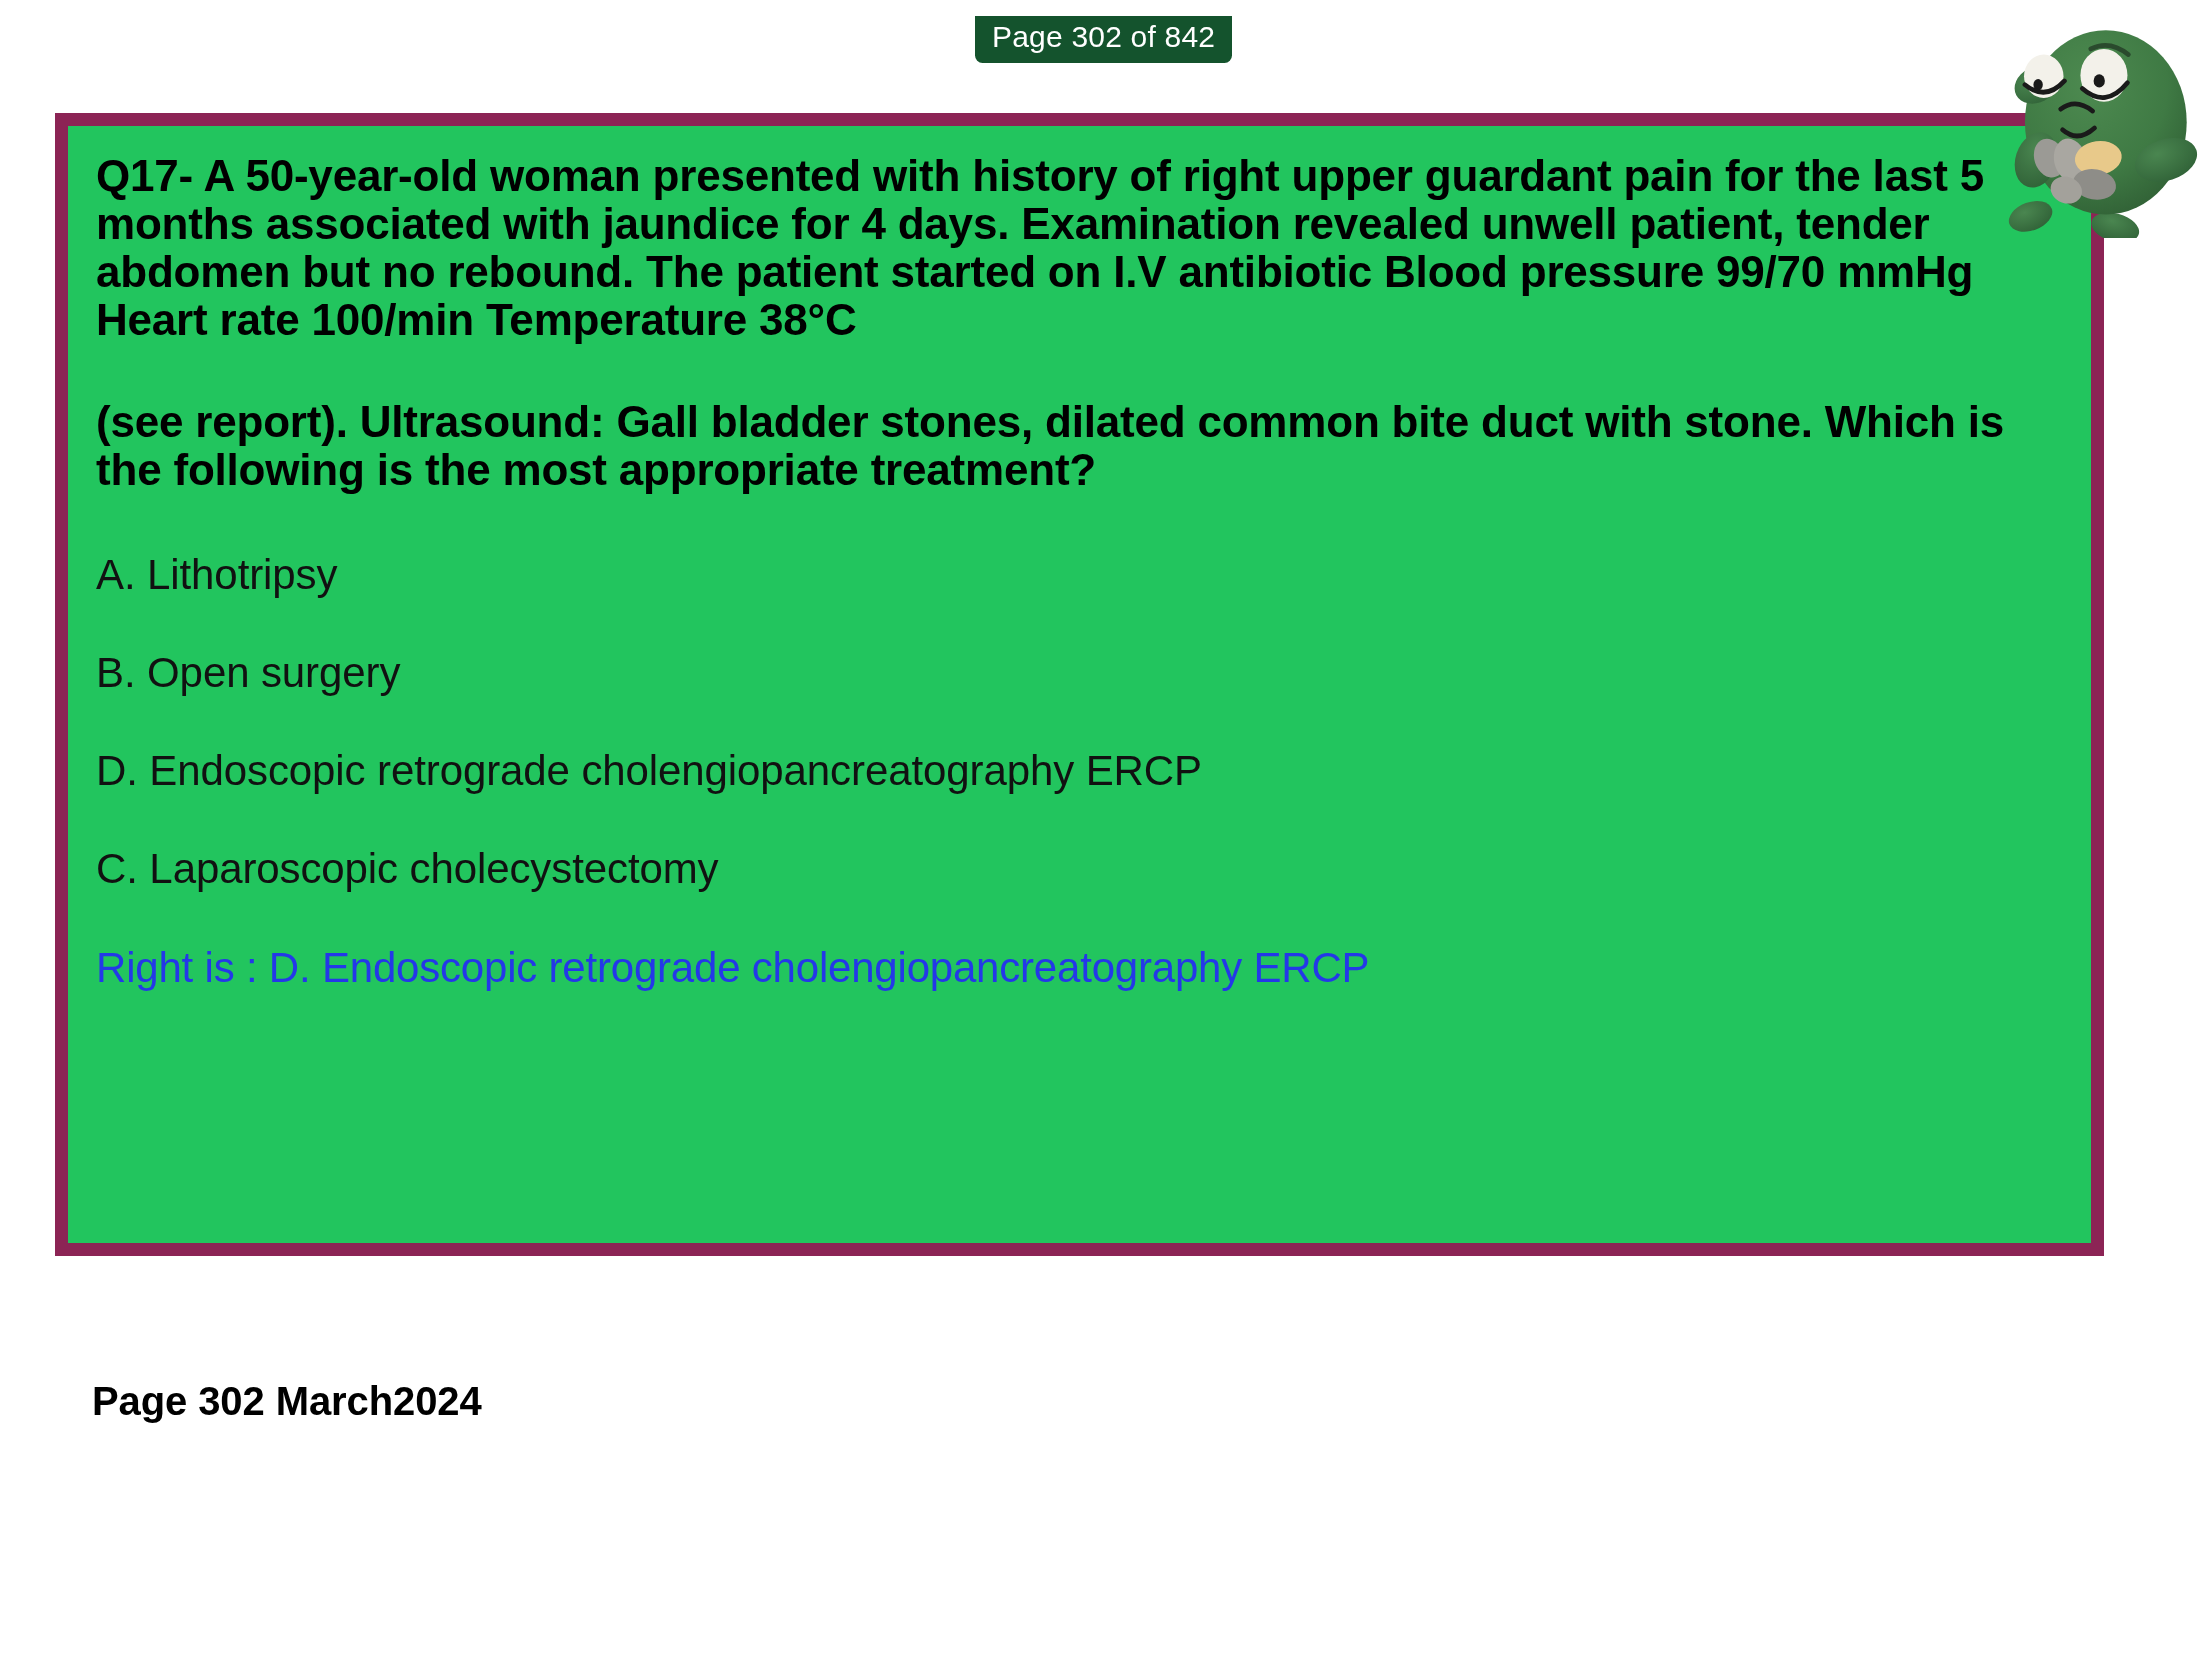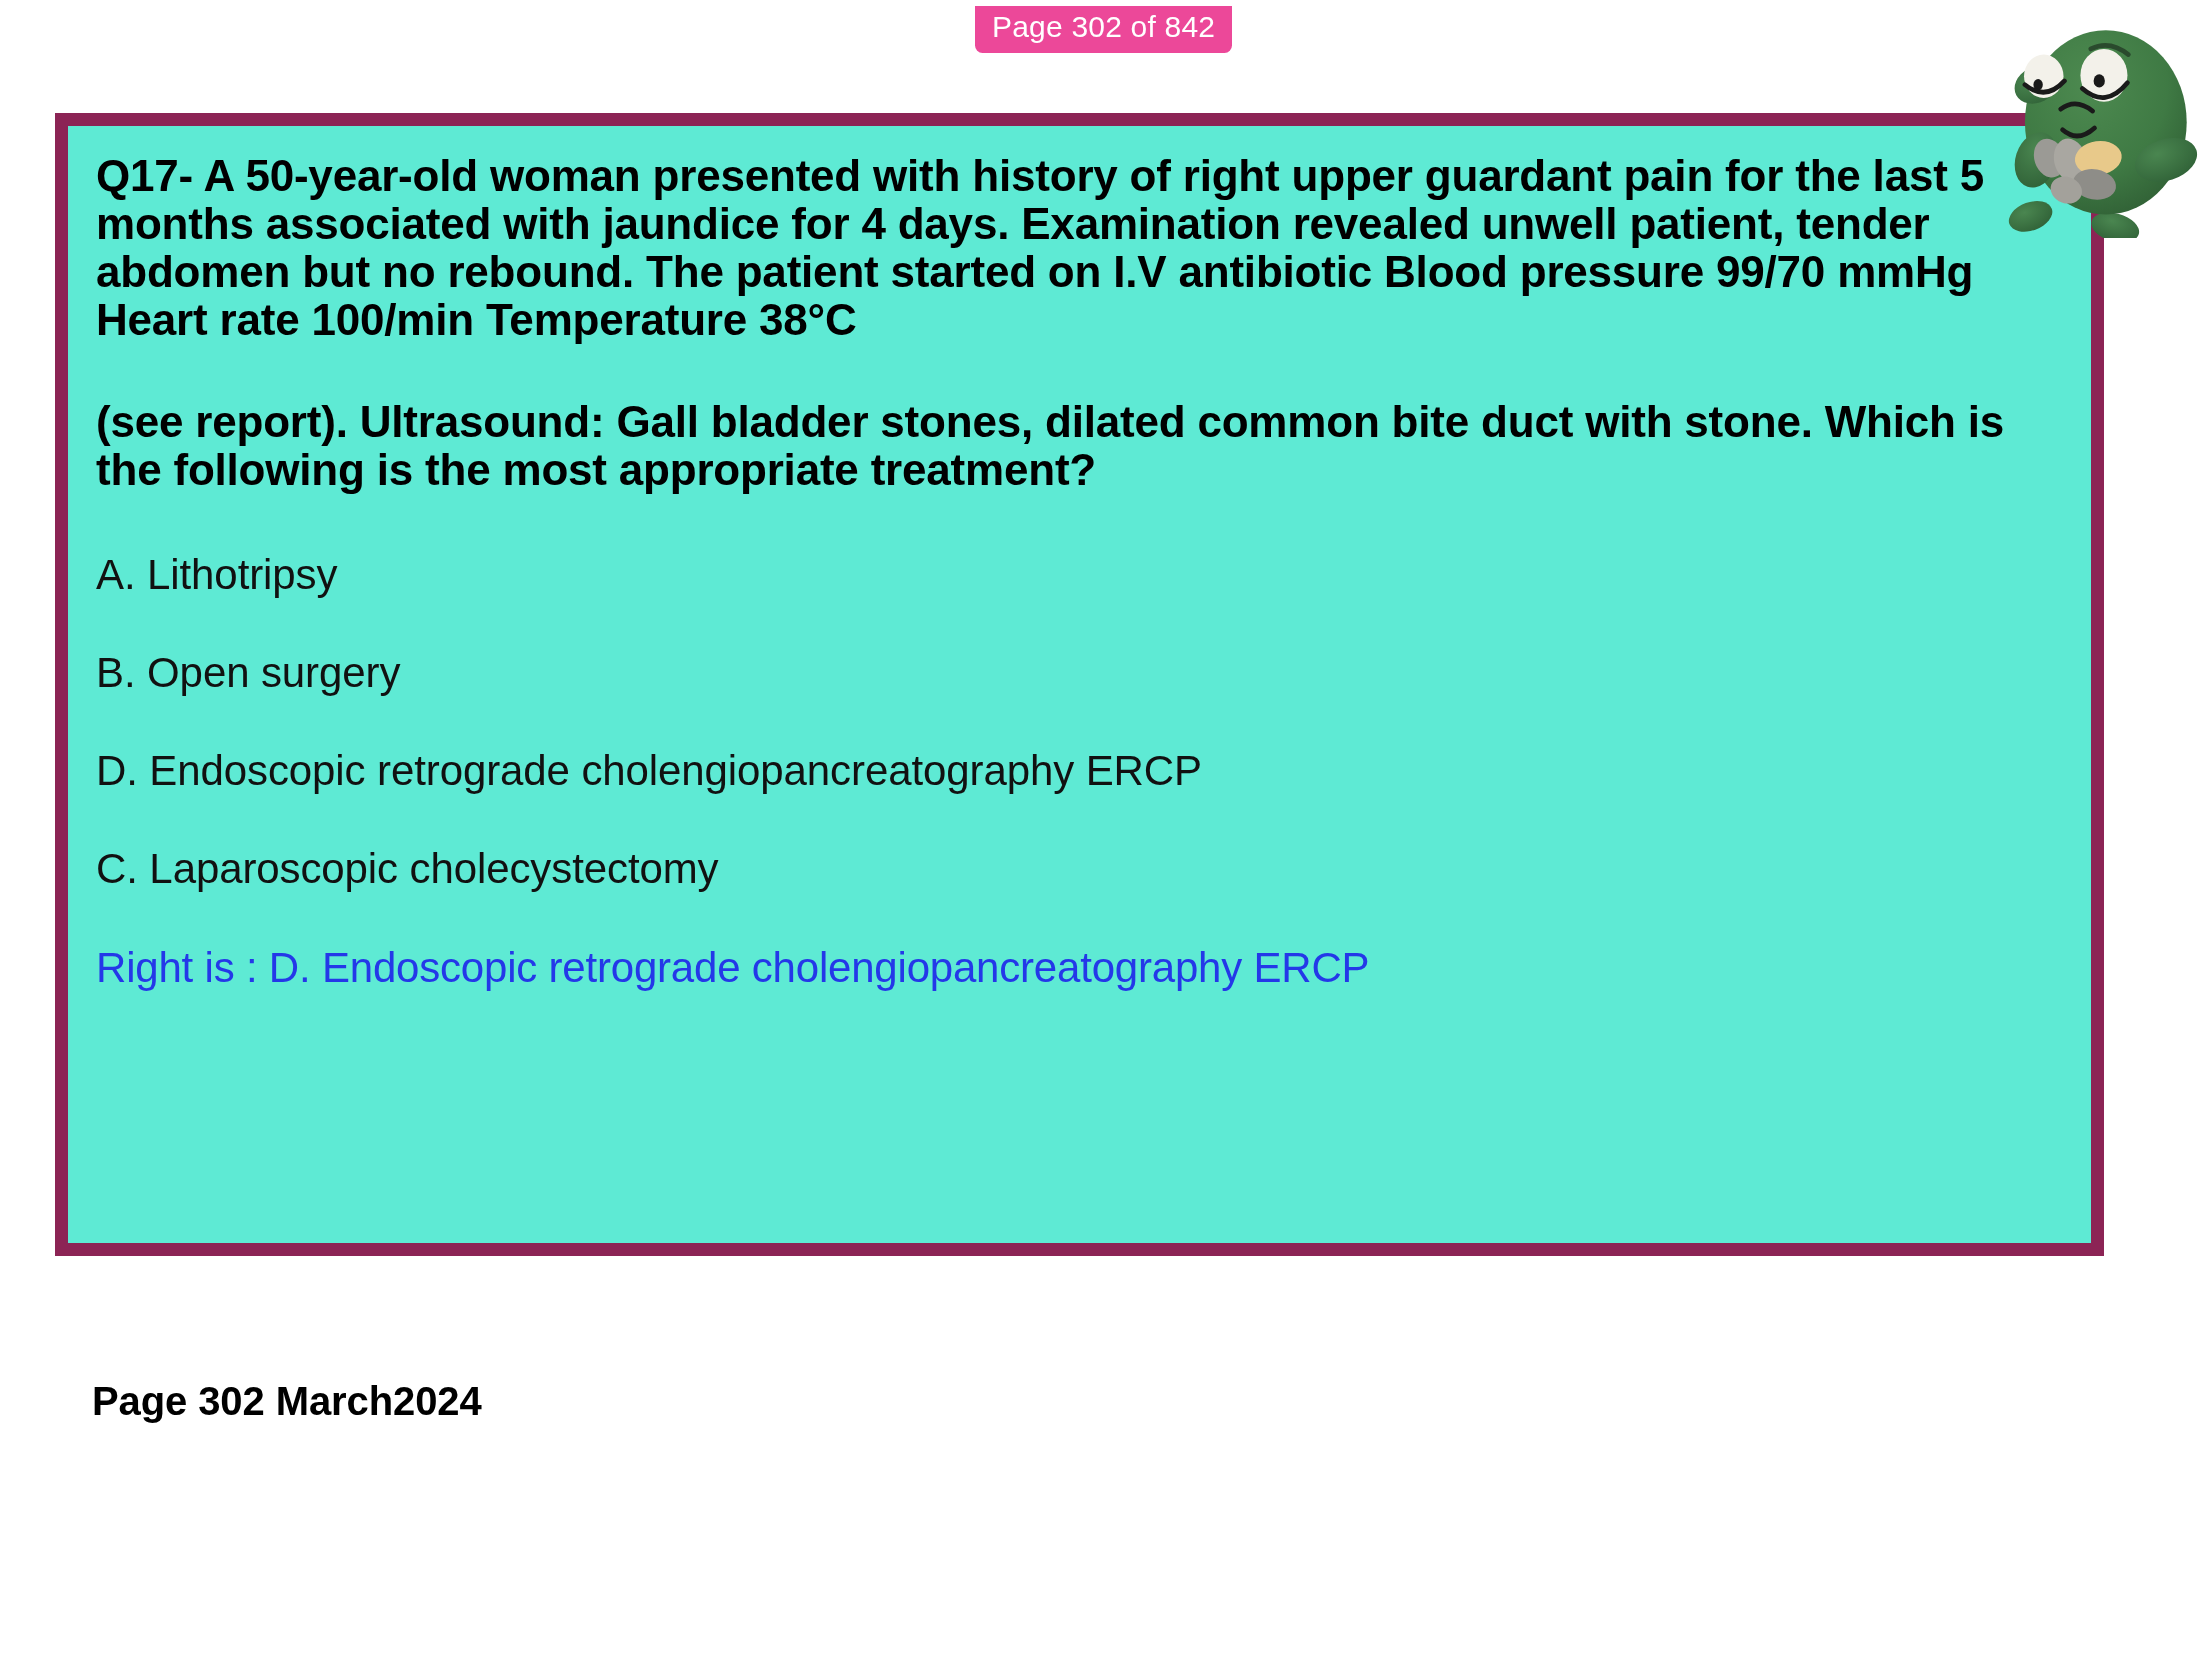--- a/index.html
+++ b/index.html
@@ -12,23 +12,23 @@
     height: 1657px;
     position: relative;
     overflow: hidden;
     font-family: "Liberation Sans", sans-serif;
     -webkit-font-smoothing: antialiased;
   }
 
   
   #page-indicator {
     position: absolute;
-    top: 6px;
+    top: 16px;
     left: 975px;
-    background: #ec4899;
+    background: #14532d;
     color: #ffffff;
     font-size: 30px;
     line-height: 38px;
     padding: 1.9px 17px 7.5px 17px;
     border-radius: 0 0 7.5px 7.5px;
     letter-spacing: 0.2px;
     font-family: "Liberation Sans", sans-serif;
     white-space: nowrap;
   }
 
@@ -44,21 +44,21 @@
   }
 
   
   #question-card {
     position: absolute;
     left: 55px;
     top: 113px;
     width: 2049px;
     height: 1143px;
     border: 13px solid #8c2455;
-    background: #5eead4;
+    background: #22c55e;
     box-sizing: border-box;
     z-index: 3;
   }
 
   .card-inner {
     padding: 26px 28px 0 28px;
   }
 
   .stem {
     font-size: 44px;

